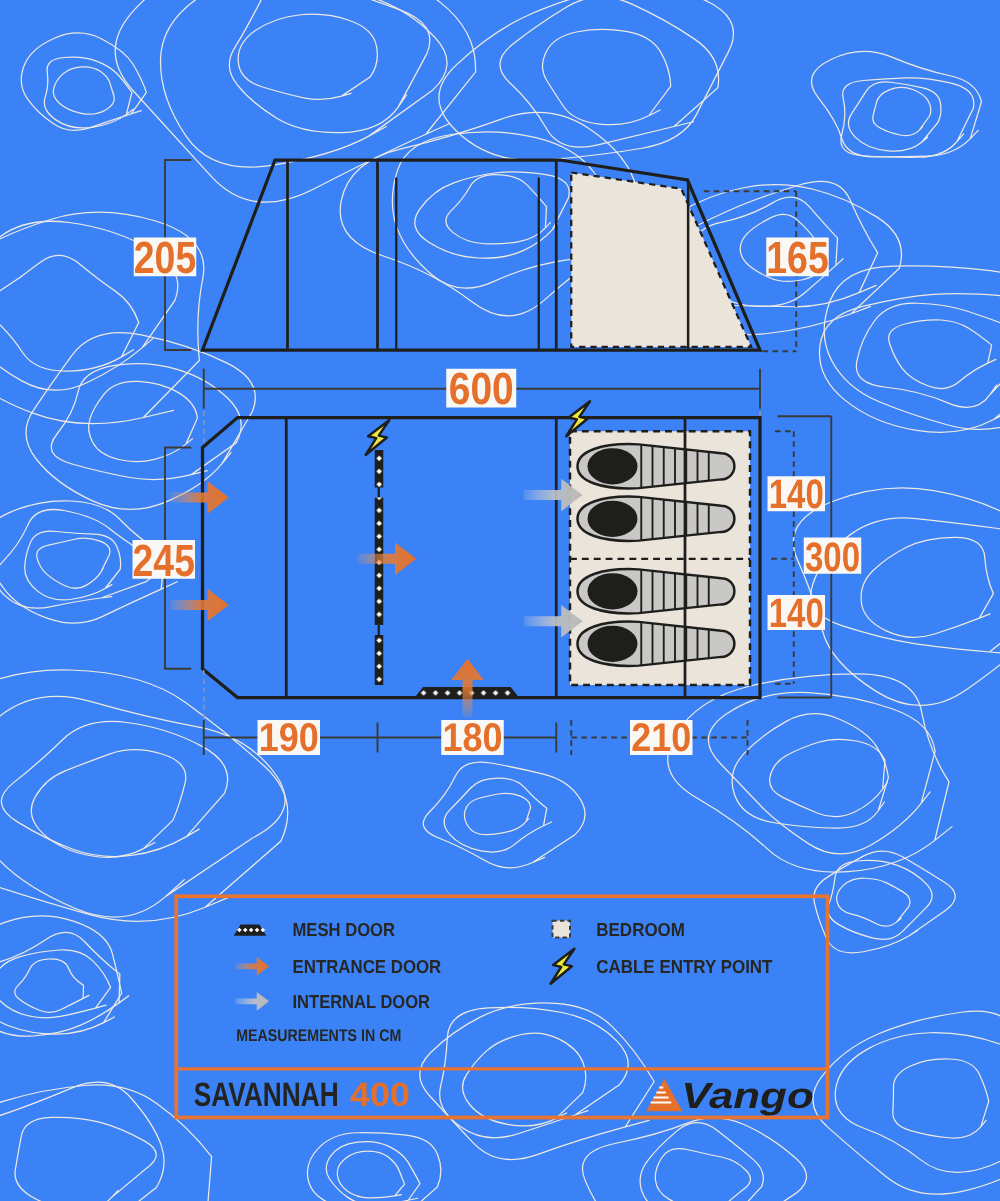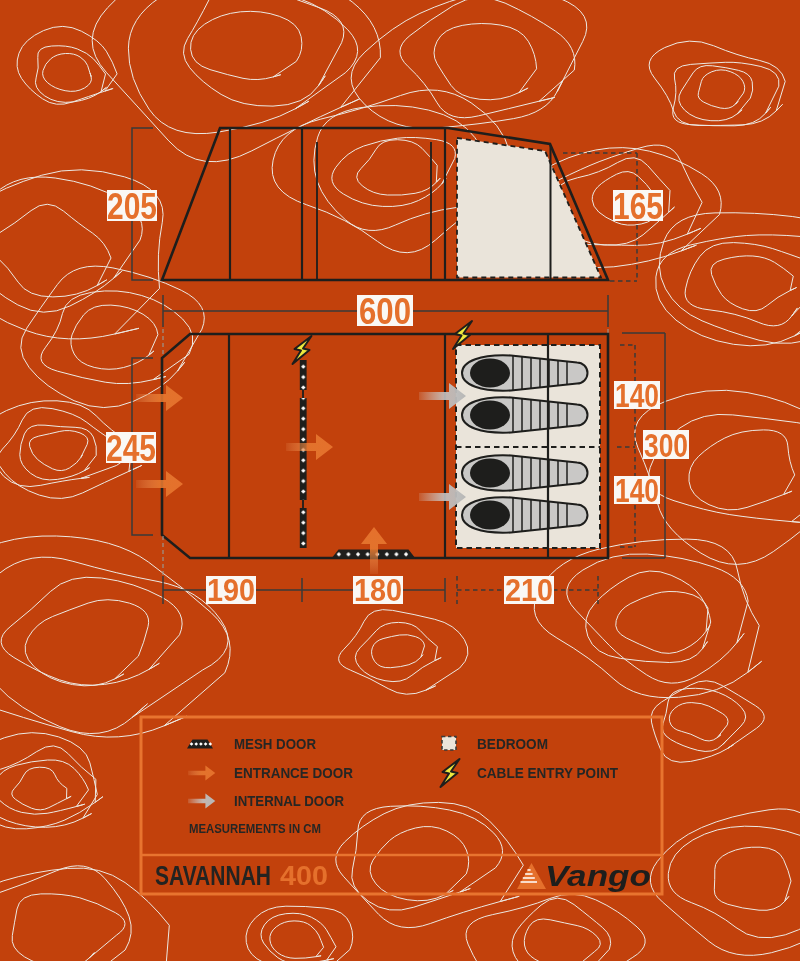--- a/index.html
+++ b/index.html
@@ -1,16 +1,16 @@
 <!DOCTYPE html>
 <html><head>
 <meta charset="utf-8">
 <style>
   html,body{margin:0;padding:0;background:#e8e6e2;}
-  .canvas{position:relative;width:800px;height:961px;background:#c2410c;overflow:hidden;
+  .canvas{position:relative;width:800px;height:961px;background:#3b82f6;overflow:hidden;
           font-family:"Liberation Sans",sans-serif;}
   svg text{font-family:"Liberation Sans",sans-serif;}
   .dim{fill:#E5702C;font-weight:bold;}
   .legend-label{fill:#262624;font-weight:bold;}
   .note-label{fill:#262624;font-weight:bold;}
   .tentline{stroke:#1E1E1C;fill:none;}
   .dimline{stroke:#3A3A38;stroke-width:1.5;fill:none;}
   .dashdim{stroke:#3A3A38;stroke-width:1.5;fill:none;stroke-dasharray:4.5 3.5;}
   .guide{stroke:#9a968f;stroke-width:1.2;fill:none;stroke-dasharray:4 3;}
   .bg{fill:#FAF8F5;}

